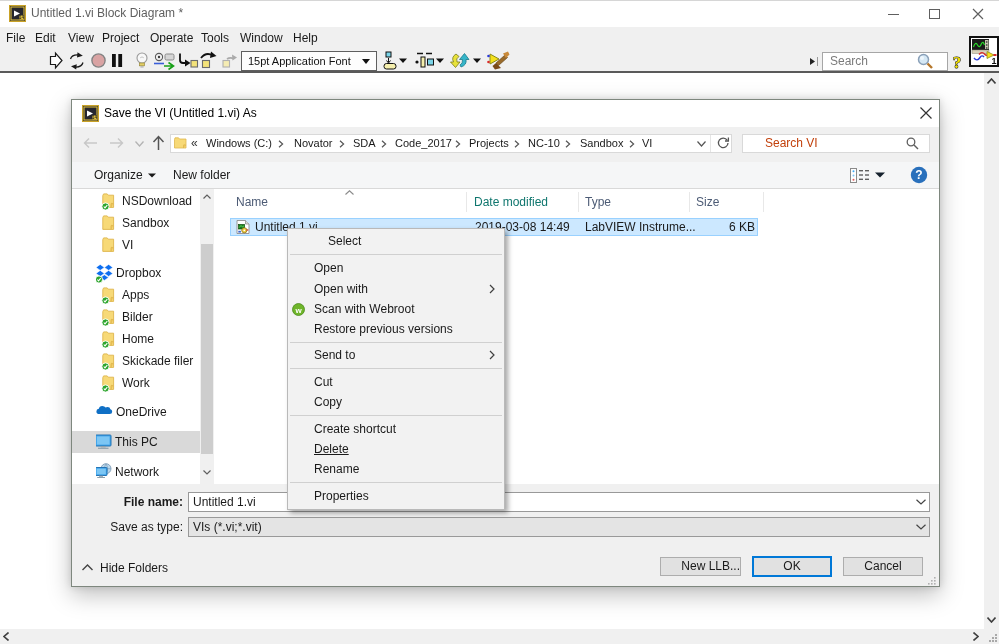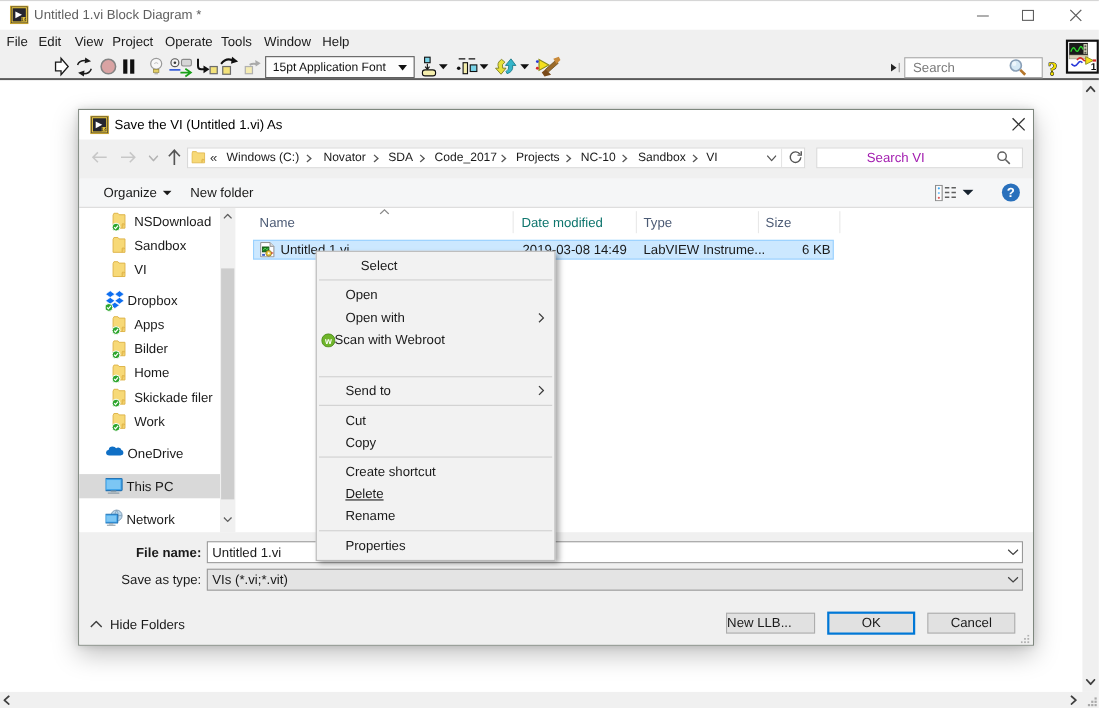--- a/index.html
+++ b/index.html
@@ -285,21 +285,21 @@
     </svg>
   </div>
 <div class="abs" style="left:710px;top:135px;width:1px;height:17px;background:#e5e5e5;z-index:12;"></div>
 <div class="abs" style="left:716px;top:136px;z-index:12;">
     <svg width="14" height="14" viewBox="0 0 14 14">
       <path d="M11.2 4.2 A4.8 4.8 0 1 0 12 7" fill="none" stroke="#555" stroke-width="1.3"></path>
       <path d="M12.4 1.5 L12.4 5 L9 5" fill="none" stroke="#555" stroke-width="1.3"></path>
     </svg>
   </div>
 <div class="abs" style="left:742px;top:134px;width:188px;height:19px;background:#fff;border:1px solid #d9d9d9;z-index:11;"></div>
-<div class="abs" style="left:788px;top:134px;height:19px;line-height:18px;color:#a21caf;z-index:12;text-align:center;">Search VI</div>
+<div class="abs" style="left:765px;top:134px;height:19px;line-height:18px;color:#c2410c;z-index:12;text-align:center;">Search VI</div>
 <div class="abs" style="left:906px;top:137px;z-index:12;">
     <svg width="13" height="13">
       <circle cx="5" cy="5" r="3.8" fill="none" stroke="#5f5f5f" stroke-width="1.3"></circle>
       <line x1="8" y1="8" x2="12" y2="12" stroke="#5f5f5f" stroke-width="1.4"></line>
     </svg>
   </div>
 
 <div class="abs" style="left:72px;top:162px;width:867px;height:27px;background:#f5f6f7;border-bottom:1px solid #d9d9d9;z-index:10;"></div>
 <div class="abs" style="left:94px;top:162px;height:26px;line-height:26px;z-index:11;">Organize</div>
 <div class="abs" style="left:148px;top:173px;z-index:11;">
@@ -464,21 +464,21 @@
     <svg width="10" height="6">
       <path d="M0.5 0.8 L5 5 L9.5 0.8" fill="none" stroke="#444" stroke-width="1.2"></path>
     </svg>
   </div>
 <div class="abs" style="left:82px;top:564px;z-index:11;">
     <svg width="11" height="7">
       <path d="M0.5 6 L5.5 1 L10.5 6" fill="none" stroke="#444" stroke-width="1.4"></path>
     </svg>
   </div>
 <div class="abs" style="left:100px;top:558px;height:20px;line-height:20px;z-index:11;">Hide Folders</div>
-<div class="abs" style="left:660px;top:557px;width:81px;height:19px;line-height:17px;text-align:left;background:#e1e1e1;border:1px solid #adadad;z-index:11;">New LLB...</div>
+<div class="abs" style="left:660px;top:557px;width:81px;height:19px;line-height:17px;text-align:right;background:#e1e1e1;border:1px solid #adadad;z-index:11;">New LLB...</div>
 <div class="abs" style="left:752px;top:556px;width:80px;height:21px;line-height:17px;text-align:center;background:#e1e1e1;border:2px solid #0078d7;z-index:11;">OK</div>
 <div class="abs" style="left:843px;top:557px;width:80px;height:19px;line-height:17px;text-align:center;background:#e1e1e1;border:1px solid #adadad;z-index:11;">Cancel</div>
 <div class="abs" style="left:928px;top:577px;z-index:11;">
     <svg width="9" height="9">
   <g fill="#b0b0b0">
         <rect x="6" y="0" width="1.6" height="1.6"></rect>
         <rect x="3" y="3" width="1.6" height="1.6"></rect>
         <rect x="6" y="3" width="1.6" height="1.6"></rect>
         <rect x="0" y="6" width="1.6" height="1.6"></rect>
         <rect x="3" y="6" width="1.6" height="1.6"></rect>
@@ -496,21 +496,22 @@
       <svg width="6" height="10">
         <path d="M1 1 L5 5 L1 9" fill="none" stroke="#404040" stroke-width="1.2"></path>
       </svg>
     </div>
   <div class="abs" style="left:4px;top:74px;">
       <svg width="13" height="13">
         <circle cx="6.5" cy="6.5" r="6" fill="#6fb52a" stroke="#4a8a1a" stroke-width="0.8"></circle>
         <text x="6.5" y="9.5" text-anchor="middle" font-size="8" font-weight="bold" fill="#fff" font-family="Liberation Sans">w</text>
       </svg>
     </div>
-  <div class="abs" style="left:16px;top:70px;height:20px;line-height:20px;">Scan with Webroot</div>
+  <div class="abs" style="left:26px;top:70px;height:20px;line-height:20px;">Scan with Webroot</div>
+  <div class="abs" style="left:26px;top:90px;height:20px;line-height:20px;">Restore previous versions</div>
   <div class="abs" style="left:2px;top:113px;width:212px;height:1px;background:#d0d0d0;"></div>
   <div class="abs" style="left:26px;top:116px;height:20px;line-height:20px;">Send to</div>
   <div class="abs" style="left:201px;top:121px;">
       <svg width="6" height="10">
         <path d="M1 1 L5 5 L1 9" fill="none" stroke="#404040" stroke-width="1.2"></path>
       </svg>
     </div>
   <div class="abs" style="left:2px;top:139px;width:212px;height:1px;background:#d0d0d0;"></div>
   <div class="abs" style="left:26px;top:143px;height:20px;line-height:20px;">Cut</div>
   <div class="abs" style="left:26px;top:163px;height:20px;line-height:20px;">Copy</div>

